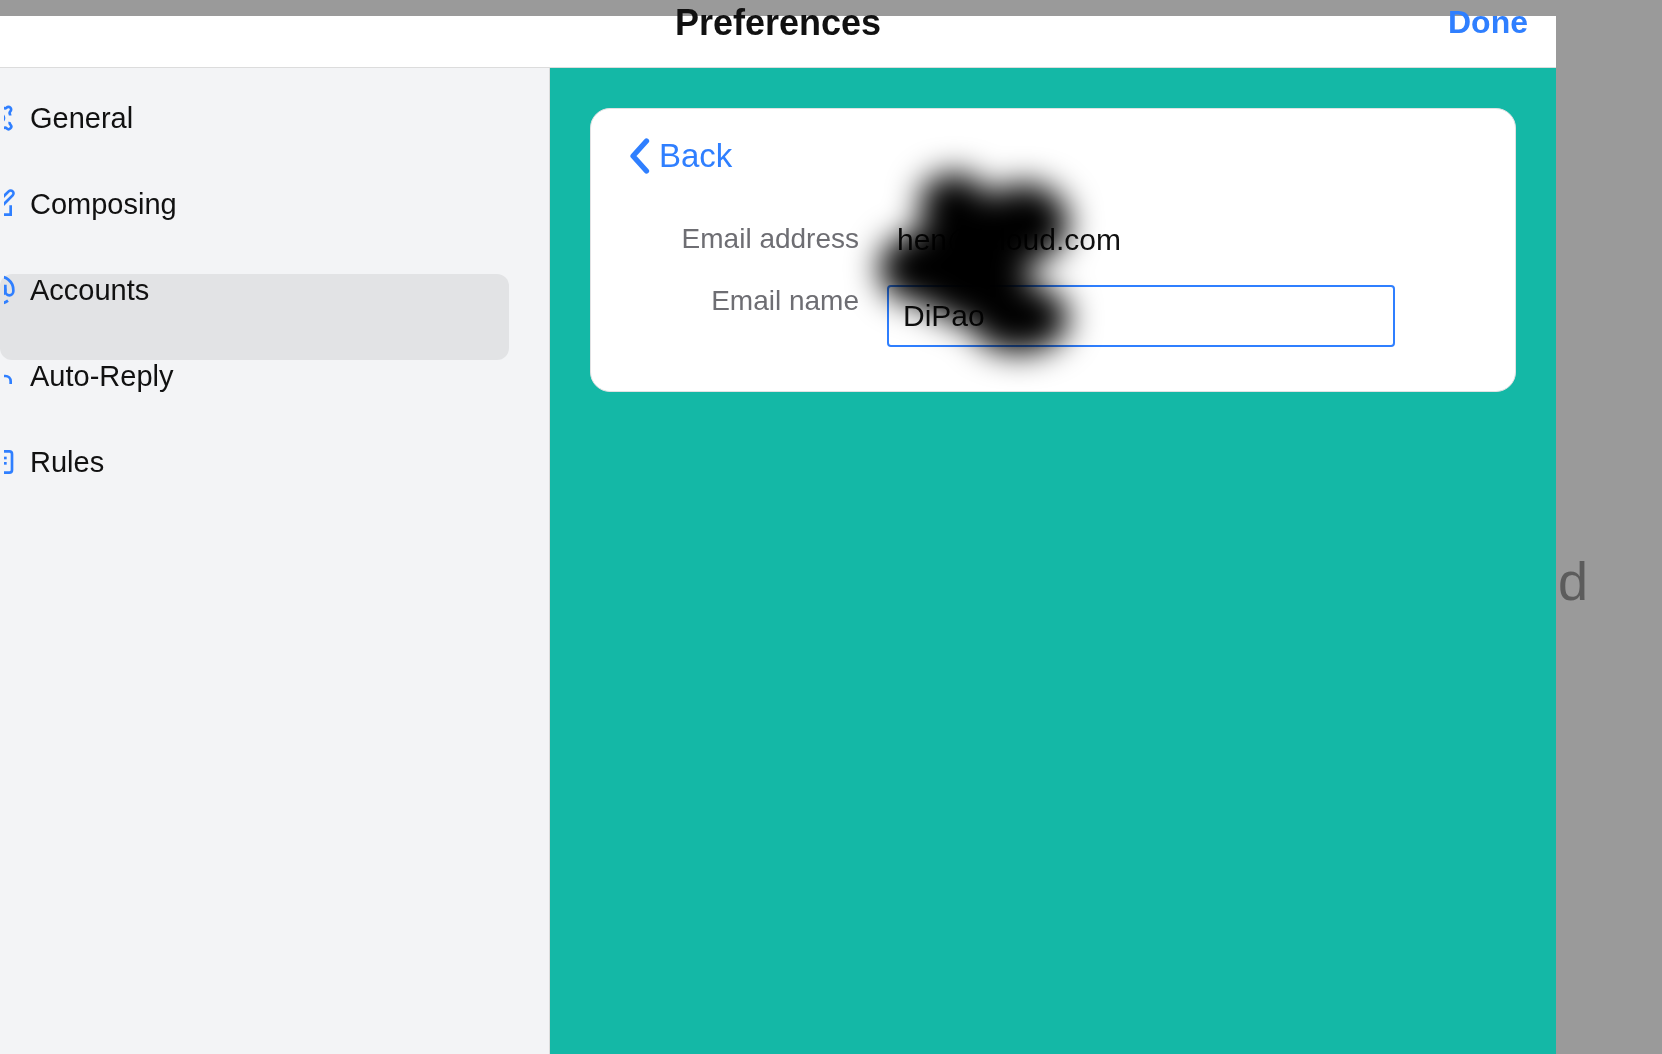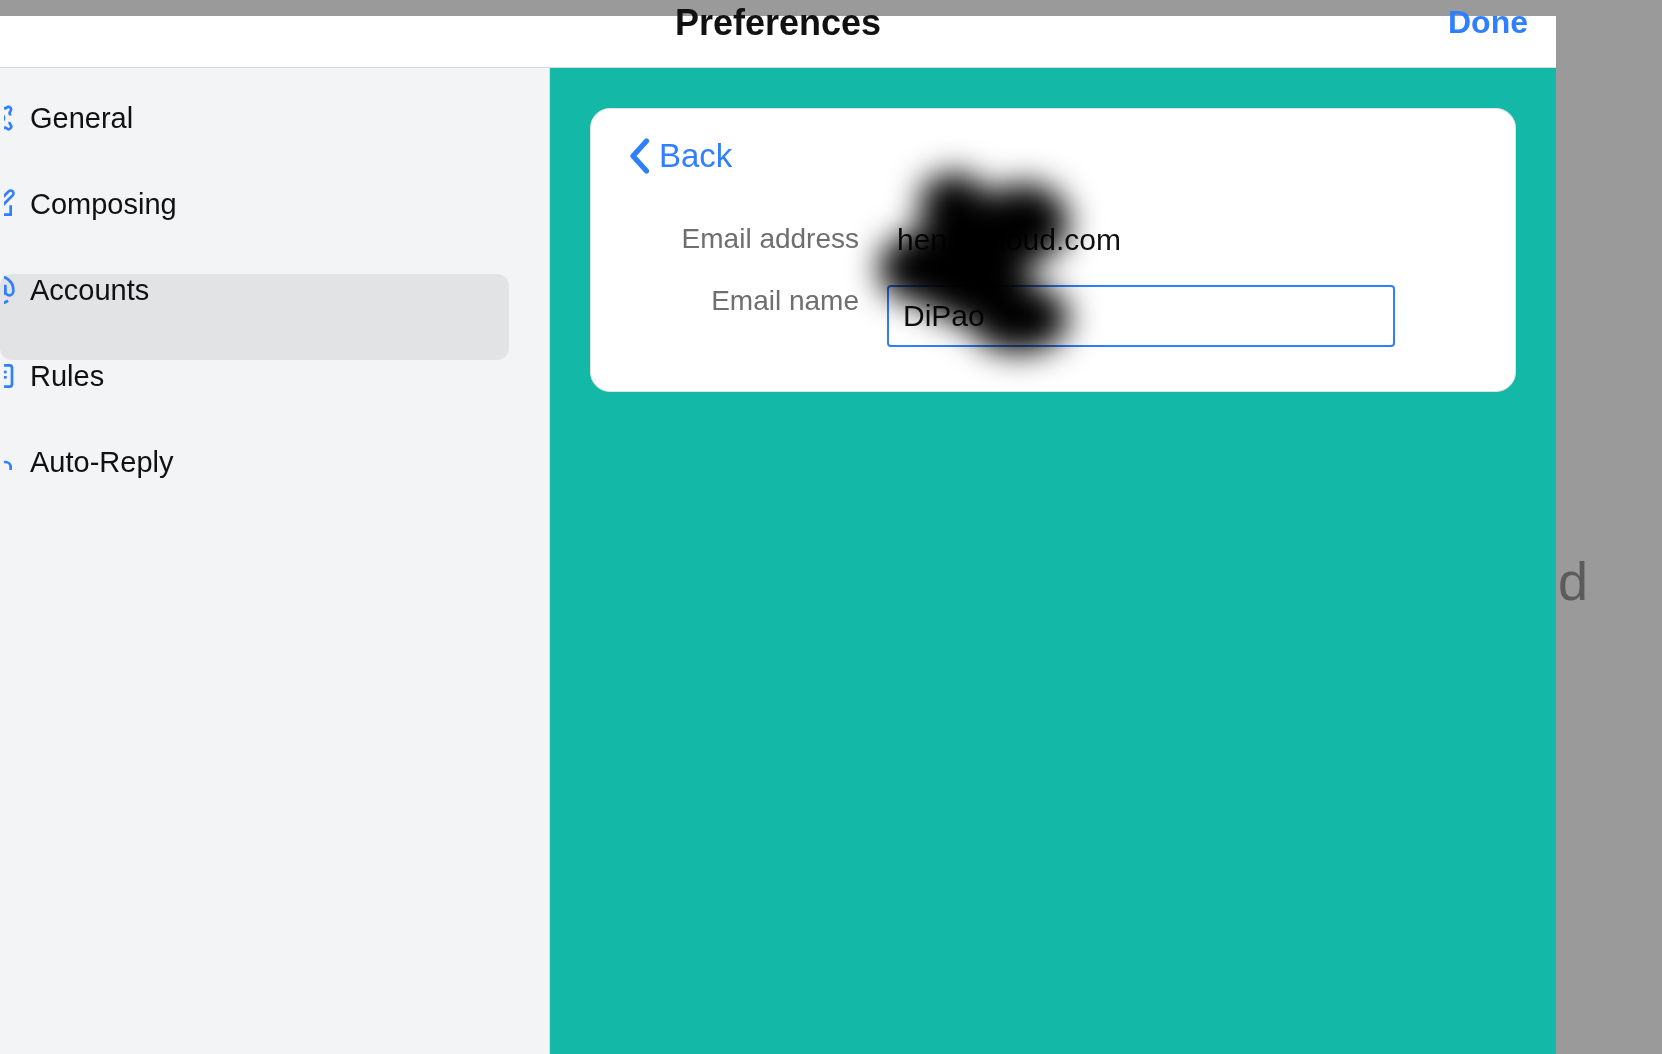--- a/index.html
+++ b/index.html
@@ -223,36 +223,36 @@
             <circle cx="12" cy="12" r="4"></circle>
             <path d="M16 8v5a3 3 0 0 0 6 0v-1a10 10 0 1 0-4 8"></path>
           </svg>
         </span>
         <span>Accounts</span>
       </div>
 
       <div class="sidebar-item">
         <span class="sidebar-icon">
           <svg viewBox="0 0 24 24" fill="none" stroke="currentColor" stroke-width="2">
+            <polyline points="9 17 4 12 9 7"></polyline>
+            <path d="M20 18v-2a4 4 0 0 0-4-4H4"></path>
+          </svg>
+        </span>
+        <span>Auto-Reply</span>
+      </div>
+
+      <div class="sidebar-item">
+        <span class="sidebar-icon">
+          <svg viewBox="0 0 24 24" fill="none" stroke="currentColor" stroke-width="2">
             <rect x="3" y="4" width="18" height="16" rx="2"></rect>
             <line x1="7" y1="9" x2="17" y2="9"></line>
             <line x1="7" y1="13" x2="17" y2="13"></line>
           </svg>
         </span>
         <span>Rules</span>
-      </div>
-
-      <div class="sidebar-item">
-        <span class="sidebar-icon">
-          <svg viewBox="0 0 24 24" fill="none" stroke="currentColor" stroke-width="2">
-            <polyline points="9 17 4 12 9 7"></polyline>
-            <path d="M20 18v-2a4 4 0 0 0-4-4H4"></path>
-          </svg>
-        </span>
-        <span>Auto-Reply</span>
       </div>
 
     </div>
 
     <div class="main">
       <div class="card">
 
         <div class="back-link">
           <svg viewBox="0 0 14 24" fill="none" stroke="#2f7fff" stroke-width="3.5" stroke-linecap="round" stroke-linejoin="round">
             <polyline points="12 2 3 12 12 22"></polyline>

